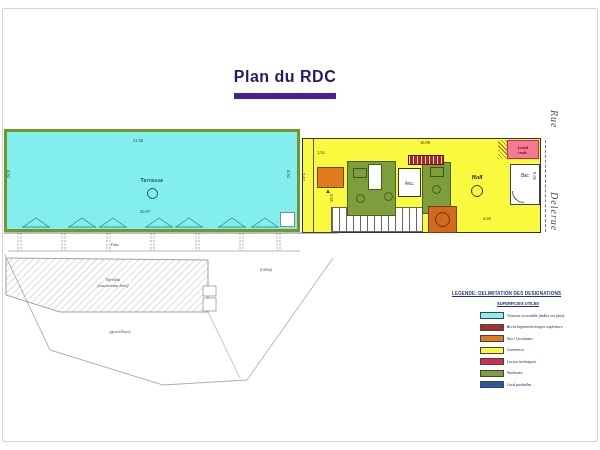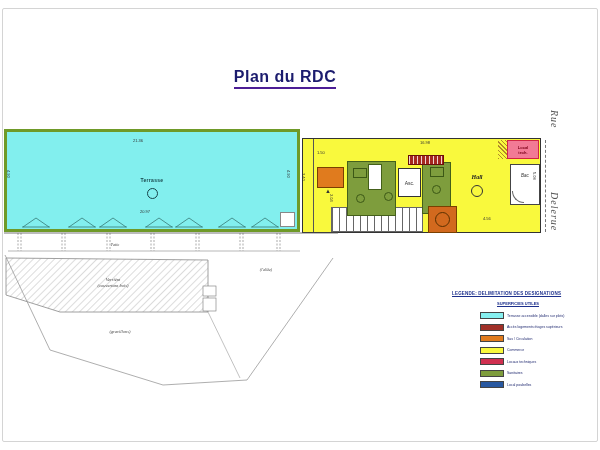--- a/index.html
+++ b/index.html
@@ -3,21 +3,21 @@
 <meta charset="utf-8">
 <style>
   html,body{margin:0;padding:0;background:#fff;}
   .page{position:relative;width:600px;height:450px;background:#fff;overflow:hidden;
         font-family:"Liberation Sans",sans-serif;}
   .frame{position:absolute;left:2px;right:2px;top:8px;bottom:8px;border:1px solid #d4d4d4;border-radius:2px;}
 
   
   .title-wrap{position:absolute;left:170px;top:68px;width:230px;text-align:center;}
   .title{display:inline-block;font-size:16px;font-weight:bold;color:#1c1c6e;
-         border-bottom:2px solid #4c1d95;padding-bottom:1px;letter-spacing:.5px;}
+         border-bottom:6px solid #4c1d95;padding-bottom:7px;letter-spacing:.5px;}
 
   
   .terrace{position:absolute;left:4px;top:129px;width:296px;height:103px;box-sizing:border-box;
            background:#82efee;border:3px solid #6f9a28;}
   .t-center{position:absolute;left:0;top:36px;width:100%;text-align:center;color:#17444a;}
   .t-label{font-size:5px;font-weight:bold;letter-spacing:.3px;}
   .t-circle{display:block;width:9px;height:9px;border:1px solid #17444a;border-radius:50%;margin:2px auto 0;}
   .door-swings{position:absolute;left:0;bottom:0;width:100%;height:13px;}
   .corner-box{position:absolute;right:2px;bottom:2px;width:13px;height:13px;background:#fff;border:1px solid #888;}
 

